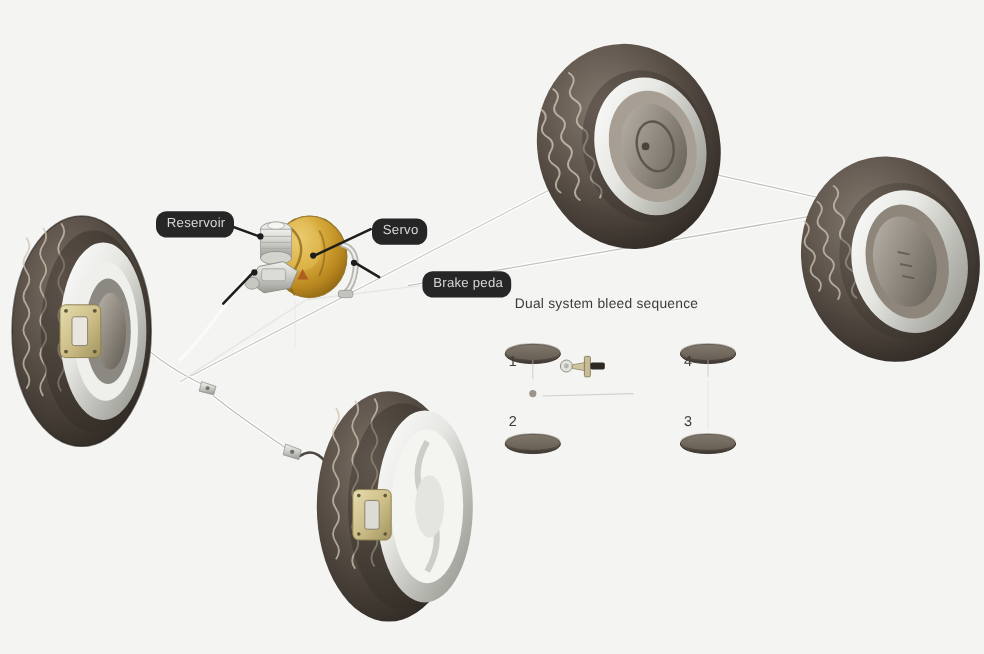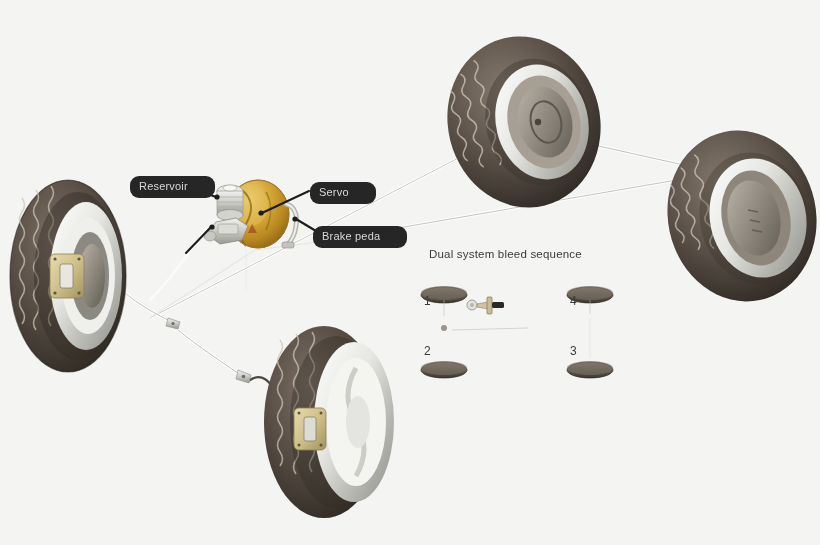--- a/index.html
+++ b/index.html
@@ -42,28 +42,29 @@
   .servo-assembly svg { display: block; overflow: visible; }
 
   
   .callout {
     position: absolute;
     z-index: 9;
     background: #262626;
     color: #d8d8d8;
     font-size: 11px;
     line-height: 1;
-    padding: 5px 27px 6px 9px;
+    padding: 5px 7px 6px 9px;
     border-radius: 9px;
     white-space: nowrap;
     letter-spacing: 0.2px;
     font-family: "Liberation Sans", sans-serif;
   }
   .callout.clipped {
     overflow: hidden;
+    margin-left: 39px;
   }
 
   
   .bleed-inset {
     position: absolute;
     z-index: 5;
   }
   .bleed-title {
     position: absolute;
     font-size: 11.5px;

